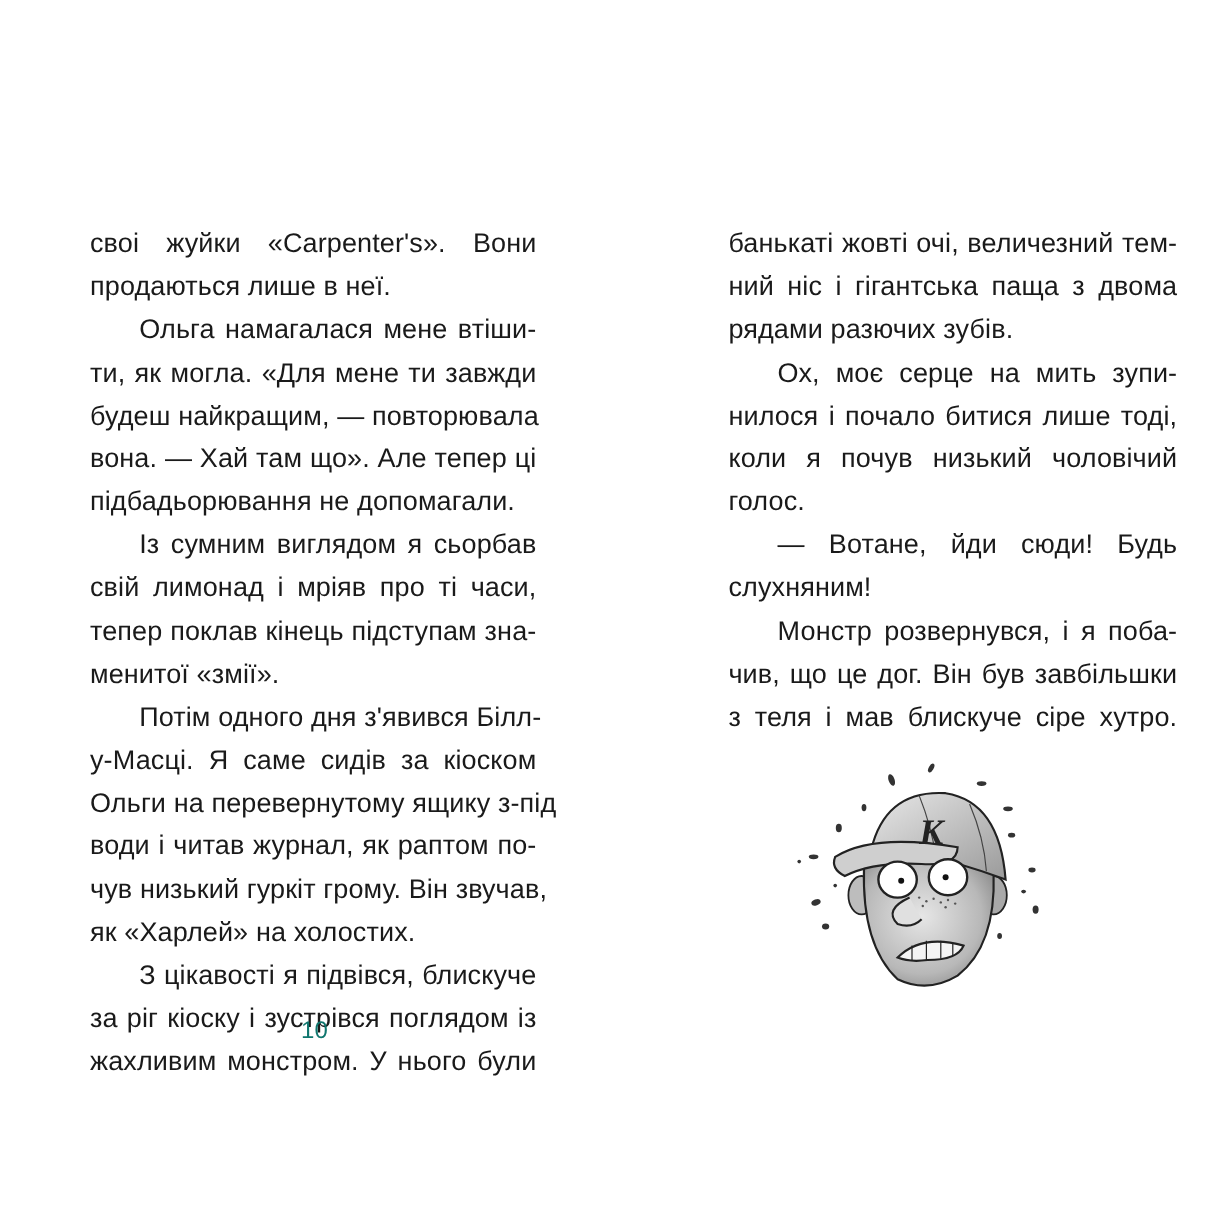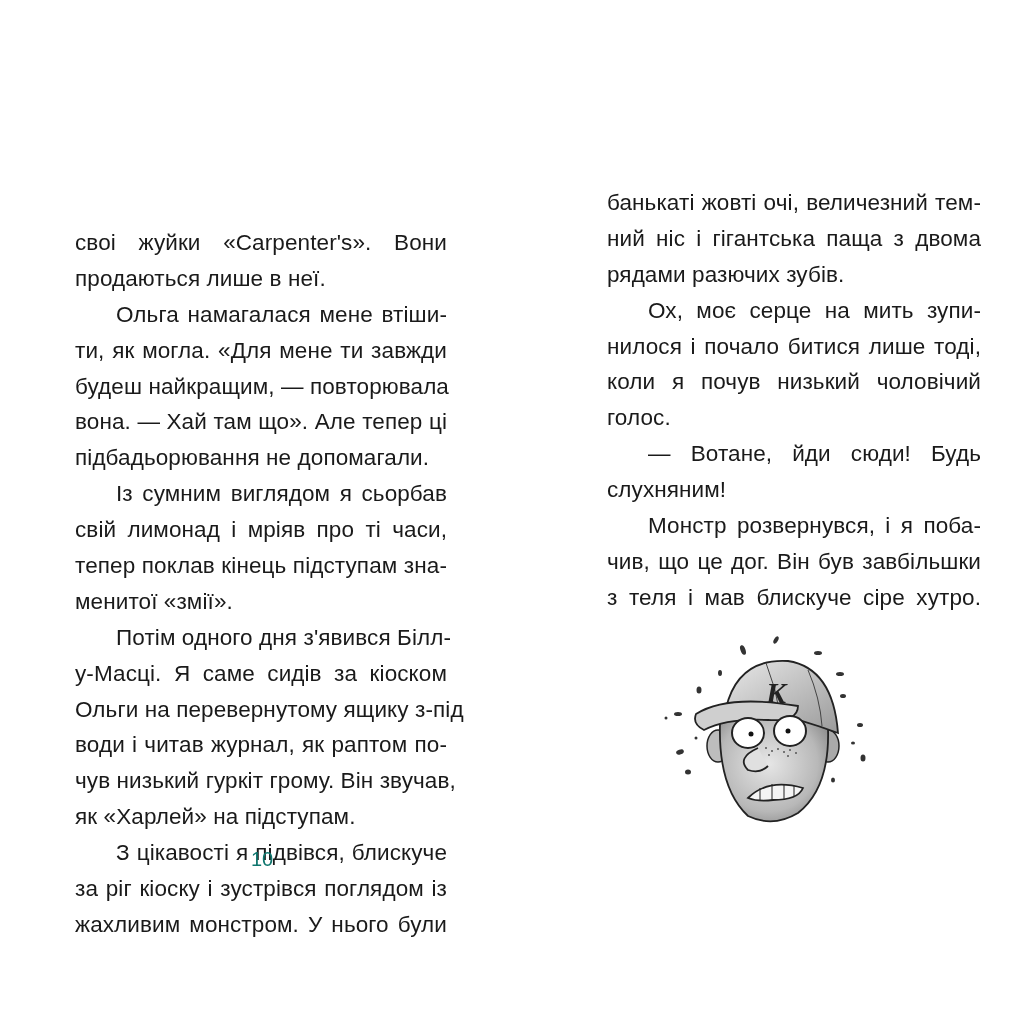--- a/index.html
+++ b/index.html
@@ -11,21 +11,21 @@
     font-family: "Liberation Sans", sans-serif;
     color: #1a1a1a;
   }
   .column {
     position: absolute;
     top: 185px;
     font-size: 22.5px;
     line-height: 35.9px;
     letter-spacing: 0.1px;
   }
-  .col-left { left: 75px; width: 372px; margin-top: 40px; }
+  .col-left { left: 75px; width: 372px; }
   .col-right { left: 607px; width: 374px; }
   .line {
     display: block;
     white-space: nowrap;
     text-align: justify;
     text-align-last: justify;
     height: 35.9px;
   }
   .line.last { text-align-last: left; }
   .line.indent { padding-left: 41px; }
@@ -59,21 +59,21 @@
     <span class="line last">підбадьорювання не допомагали.</span>
     <span class="line indent">Із сумним виглядом я сьорбав</span>
     <span class="line">свій лимонад і мріяв про ті часи,</span>
     <span class="line">тепер поклав кінець підступам зна-</span>
     <span class="line last">менитої «змії».</span>
     <span class="line indent">Потім одного дня з'явився Білл-</span>
     <span class="line">у-Масці. Я саме сидів за кіоском</span>
     <span class="line">Ольги на перевернутому ящику з-під</span>
     <span class="line">води і читав журнал, як раптом по-</span>
     <span class="line">чув низький гуркіт грому. Він звучав,</span>
-    <span class="line last">як «Харлей» на підступам.</span>
+    <span class="line last">як «Харлей» на холостих.</span>
     <span class="line indent">З цікавості я підвівся, блискуче</span>
     <span class="line">за ріг кіоску і зустрівся поглядом із</span>
     <span class="line">жахливим монстром. У нього були</span>
   </div>
 <div class="column col-right" id="col-right">
     <span class="line">банькаті жовті очі, величезний тем-</span>
     <span class="line">ний ніс і гігантська паща з двома</span>
     <span class="line last">рядами разючих зубів.</span>
     <span class="line indent">Ох, моє серце на мить зупи-</span>
     <span class="line">нилося і почало битися лише тоді,</span>

